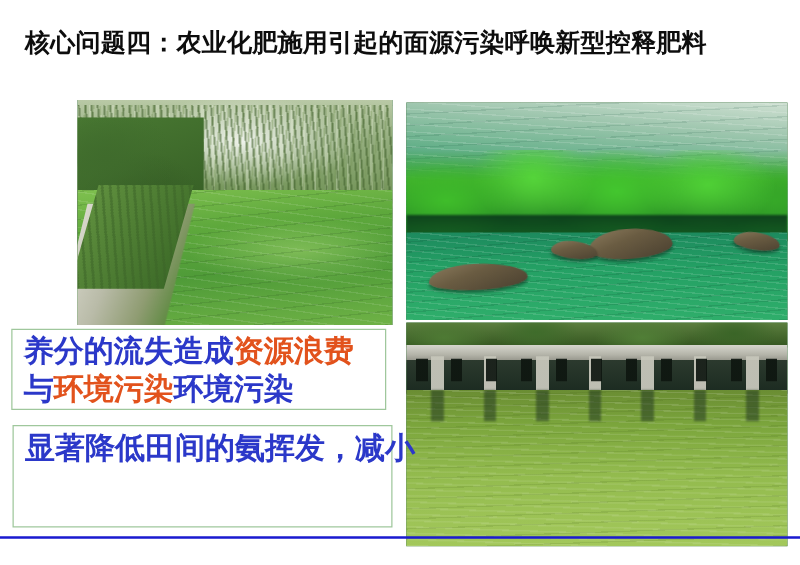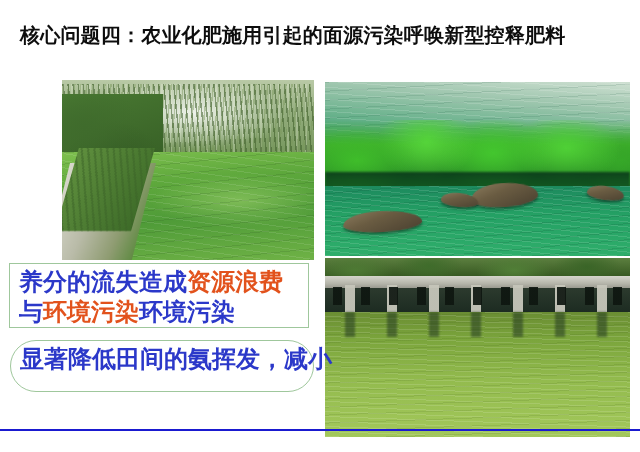--- a/index.html
+++ b/index.html
@@ -230,22 +230,21 @@
   #callout-loss {
     left: 9px;
     top: 263px;
     width: 300px;
     height: 65px;
   }
   #callout-ammonia {
     left: 10px;
     top: 340px;
     width: 304px;
-    height: 52px;
-    border-radius: 30px;
+    height: 82px;
   }
   .hl { color: #e2521c; }
 
   
   #bottom-rule {
     position: absolute;
     left: 0;
     top: 429px;
     width: 640px;
     height: 2px;

